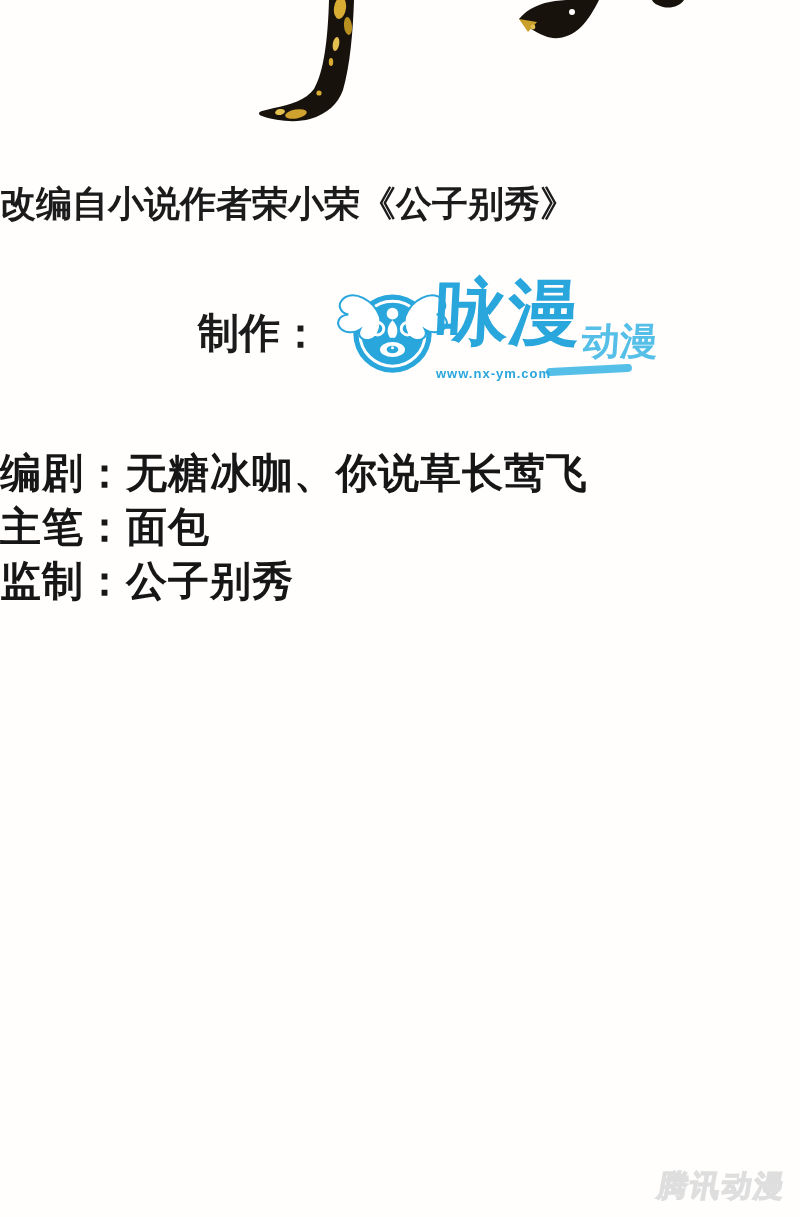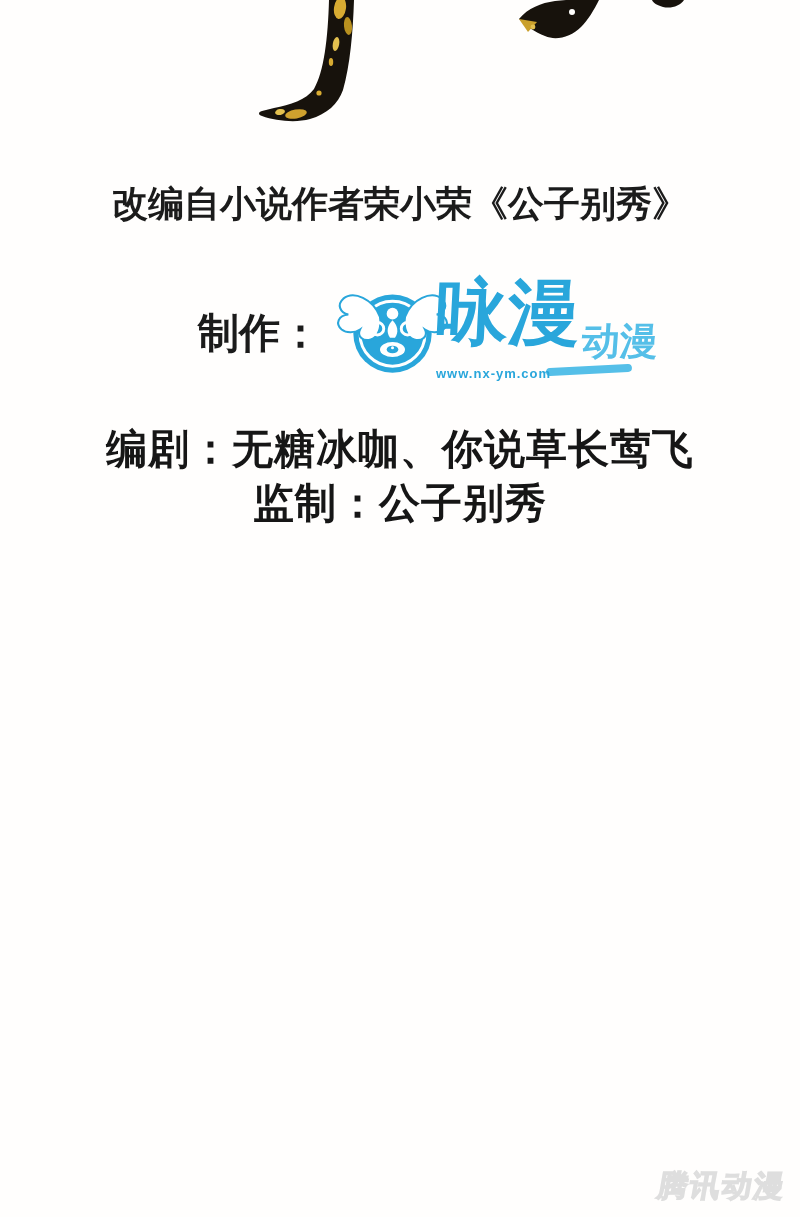--- a/index.html
+++ b/index.html
@@ -21,21 +21,20 @@
   .ink-art {
     position: absolute;
     top: 0; left: 0;
     width: 800px; height: 200px;
   }
   
   .adaptation-line {
     position: absolute;
     top: 180px; left: 0;
     width: 100%;
-    text-align: center;
     font-size: 36px;
     font-weight: 800;
     letter-spacing: 0px;
     color: #1b1b1b;
     white-space: nowrap;
   }
   
   .production-row {
     position: absolute;
     top: 270px; left: 0;
@@ -88,23 +87,22 @@
     font-size: 13px;
     font-weight: 700;
     letter-spacing: 1px;
     color: #29a6db;
     white-space: nowrap;
     text-align: center;
   }
   
   .credits-block {
     position: absolute;
-    top: 422px; left: 0;
+    top: 446px; left: 0;
     width: 100%;
-    text-align: center;
   }
   .credit-line {
     font-size: 41px;
     font-weight: 800;
     line-height: 54px;
     letter-spacing: 1px;
     color: #161616;
     white-space: nowrap;
   }
   
@@ -192,18 +190,19 @@
     </svg>
 
     <span class="brand-main">咏漫</span>
     <span class="brand-sub">动漫</span>
     <span class="brand-underline"></span>
     <span class="brand-url">www.nx-ym.com</span>
   </div>
 
   <div class="credits-block">
     <div class="credit-line">编剧：无糖冰咖、你说草长莺飞</div>
+    <div class="credit-line">主笔：面包</div>
     <div class="credit-line">监制：公子别秀</div>
   </div>
 
   <div class="watermark">腾讯动漫</div>
 
 </div>
 
 </body></html>

